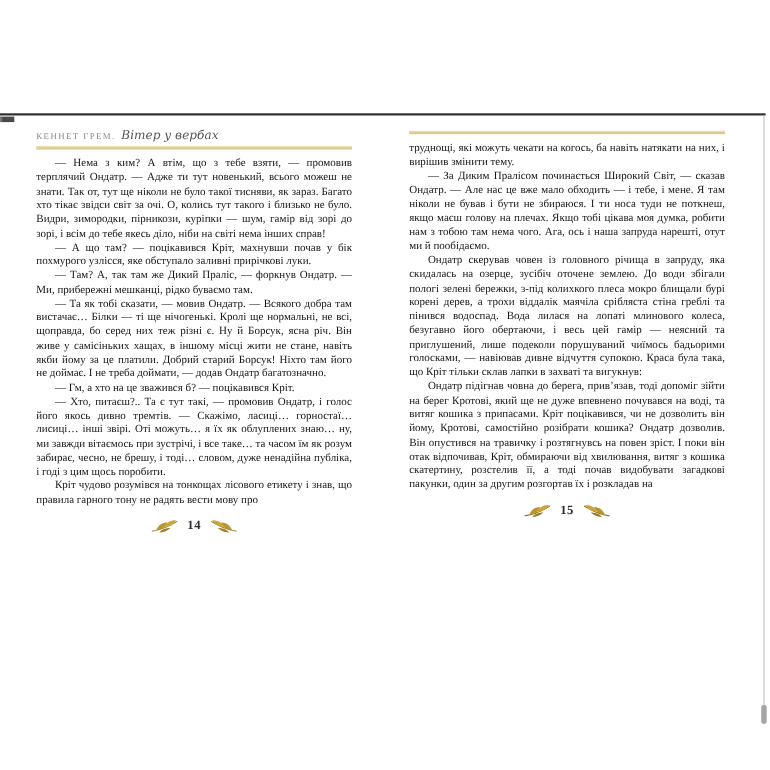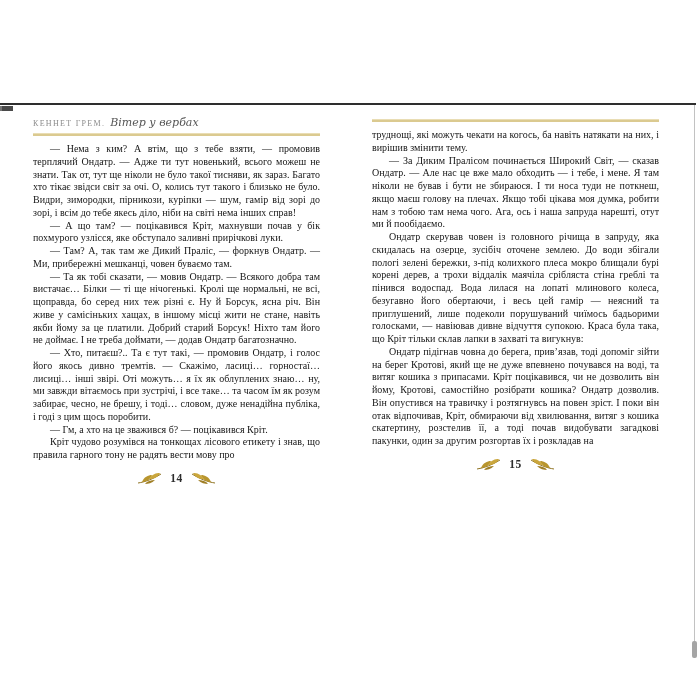--- a/index.html
+++ b/index.html
@@ -44,24 +44,24 @@
 
   <section class="page">
     <header class="page-header">
       <span class="hdr-caps">КЕННЕТ ГРЕМ.</span>
       <span class="hdr-script">Вітер у вербах</span>
     </header>
     <div class="rule"></div>
     <div class="body">
       <p>— Нема з ким? А втім, що з тебе взяти, — промовив терплячий Ондатр. — Адже ти тут новенький, всього можеш не знати. Так от, тут ще ніколи не було такої тисняви, як зараз. Багато хто тікає звідси світ за очі. О, колись тут такого і близько не було. Видри, зимородки, пірникози, куріпки — шум, гамір від зорі до зорі, і всім до тебе якесь діло, ніби на світі нема інших справ!</p>
       <p>— А що там? — поцікавився Кріт, махнувши почав у бік похмурого узлісся, яке обступало заливні прирічкові луки.</p>
-      <p>— Там? А, так там же Дикий Праліс, — форкнув Ондатр. — Ми, прибережні мешканці, човен буваємо там.</p>
+      <p>— Там? А, так там же Дикий Праліс, — форкнув Ондатр. — Ми, прибережні мешканці, рідко буваємо там.</p>
       <p>— Та як тобі сказати, — мовив Ондатр. — Всякого добра там вистачає… Білки — ті ще нічогенькі. Кролі ще нормальні, не всі, щоправда, бо серед них теж різні є. Ну й Борсук, ясна річ. Він живе у самісіньких хащах, в іншому місці жити не стане, навіть якби йому за це платили. Добрий старий Борсук! Ніхто там його не доймає. І не треба доймати, — додав Ондатр багатозначно.</p>
+      <p>— Гм, а хто на це зважився б? — поцікавився Кріт.</p>
       <p>— Хто, питаєш?.. Та є тут такі, — промовив Ондатр, і голос його якось дивно тремтів. — Скажімо, ласиці… горностаї… лисиці… інші звірі. Оті можуть… я їх як облуплених знаю… ну, ми завжди вітаємось при зустрічі, і все таке… та часом їм як розум забирає, чесно, не брешу, і тоді… словом, дуже ненадійна публіка, і годі з цим щось поробити.</p>
-      <p>— Гм, а хто на це зважився б? — поцікавився Кріт.</p>
       <p>Кріт чудово розумівся на тонкощах лісового етикету і знав, що правила гарного тону не радять вести мову про</p>
     </div>
     <footer class="page-footer">
       <span class="orn">
         <svg width="26" height="14" viewBox="0 0 26 14">
           <path d="M1,12 C8,11 16,8 24,3" stroke="#8f7322" stroke-width="1" fill="none"></path>
           <path d="M5,11 C7,6 11,4 15,4 C13,9 9,11 5,11 Z" fill="#b8952e"></path>
           <path d="M12,8 C15,3 19,2 23,2 C21,6 17,8 12,8 Z" fill="#caa63c"></path>
           <path d="M8,13 C10,10 14,9 18,9 C15,12 11,13 8,13 Z" fill="#a07f26"></path>
         </svg>

